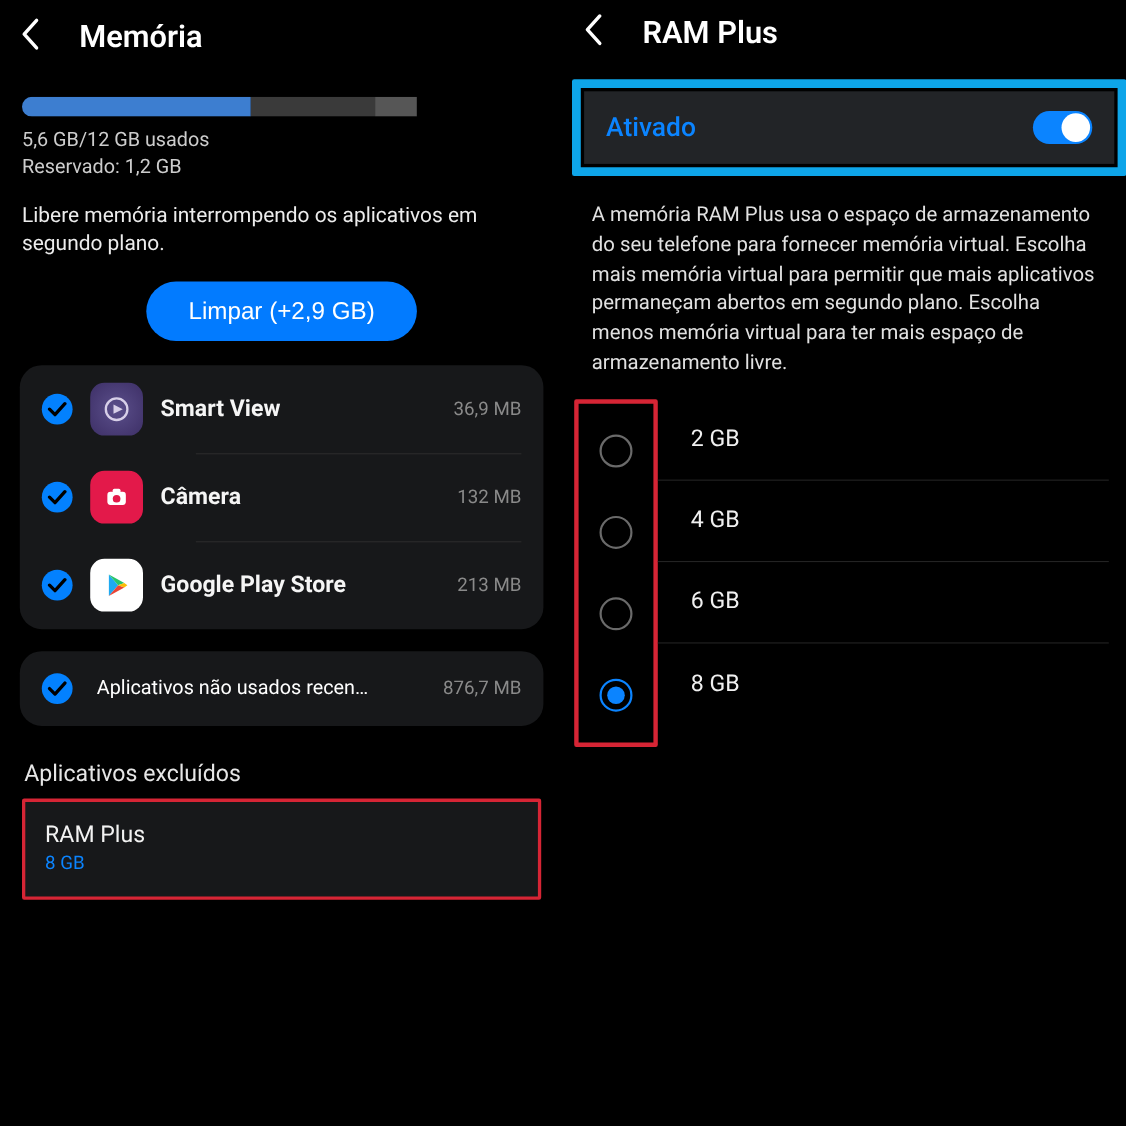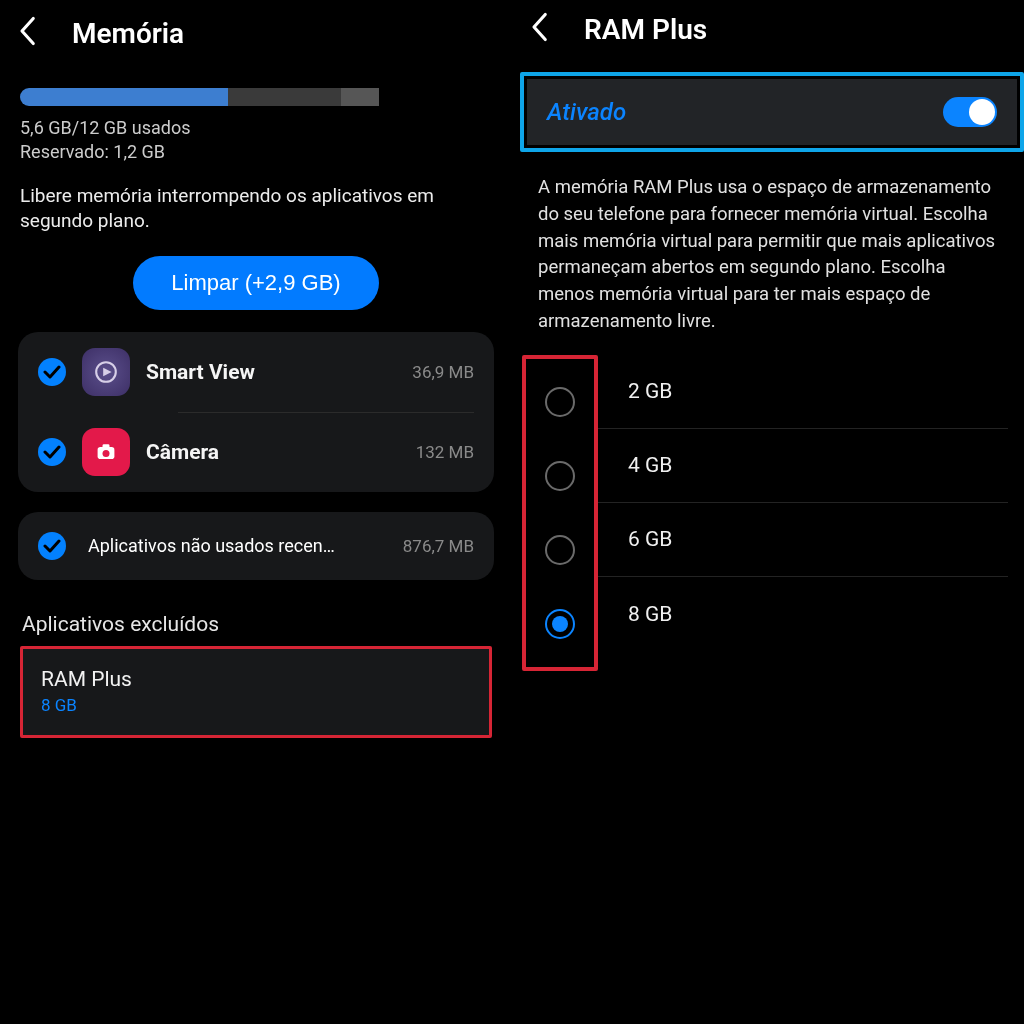--- a/index.html
+++ b/index.html
@@ -142,21 +142,21 @@
   }
   .toggle-label { font-size: 24px; font-weight: 500; color: #0b84ff; }
   .toggle {
     width: 54px; height: 30px; border-radius: 30px;
     background: #0b84ff; position: relative;
   }
   .toggle .knob {
     position: absolute; right: 2px; top: 2px;
     width: 26px; height: 26px; border-radius: 50%; background: #fff;
   }
-  .hl-toggle { border: 4px solid #0ea5e9; padding: 3px 3px; margin: 10px 0 0 8px; font-style: italic; }
+  .hl-toggle { border: 8px solid #0ea5e9; padding: 3px 3px; margin: 10px 0 0 8px; }
   .hl-toggle .toggle-row { margin: 0; }
 
   .desc {
     padding: 22px 24px 16px 26px;
     font-size: 18.5px; color: #e1e1e1; line-height: 1.45;
   }
 
   .radio-zone { display: flex; align-items: stretch; margin: 4px 0 0 10px; }
   .radio-hl {
     border: 4px solid #d62535;
@@ -239,20 +239,37 @@
           <svg viewBox="0 0 40 40">
               <rect x="8" y="13" width="24" height="17" rx="4" fill="#fff"></rect>
               <circle cx="20" cy="22" r="5" fill="#e3194a"></circle>
               <rect x="15" y="9" width="10" height="6" rx="2" fill="#fff"></rect>
             </svg>
         </span>
         <span class="app-name">Câmera</span>
         <span class="app-size">132 MB</span>
       </div>
 
+      <div class="app-row">
+        <span class="chk">
+          <svg viewBox="0 0 18 14">
+              <polyline points="2,7 7,12 16,2"></polyline>
+            </svg>
+        </span>
+        <span class="app-icon play">
+          <svg viewBox="0 0 40 40">
+            <polygon points="10,6 10,34 22,20" fill="#1eaaf1"></polygon>
+            <polygon points="10,6 30,17 22,20" fill="#27c46b"></polygon>
+            <polygon points="22,20 30,23 10,34" fill="#e94435"></polygon>
+            <polygon points="22,20 30,17 34,20 30,23" fill="#fbbc05"></polygon>
+          </svg>
+        </span>
+        <span class="app-name">Google Play Store</span>
+        <span class="app-size">213 MB</span>
+      </div>
 
     </div>
 
     <div class="card card2">
       <div class="unused-row">
         <span class="chk">
           <svg viewBox="0 0 18 14">
               <polyline points="2,7 7,12 16,2"></polyline>
             </svg>
         </span>

